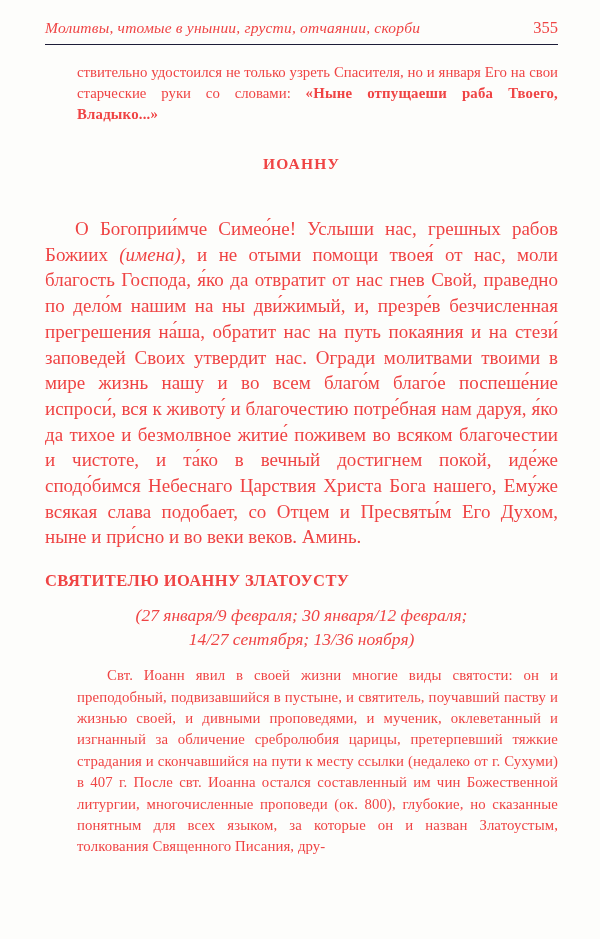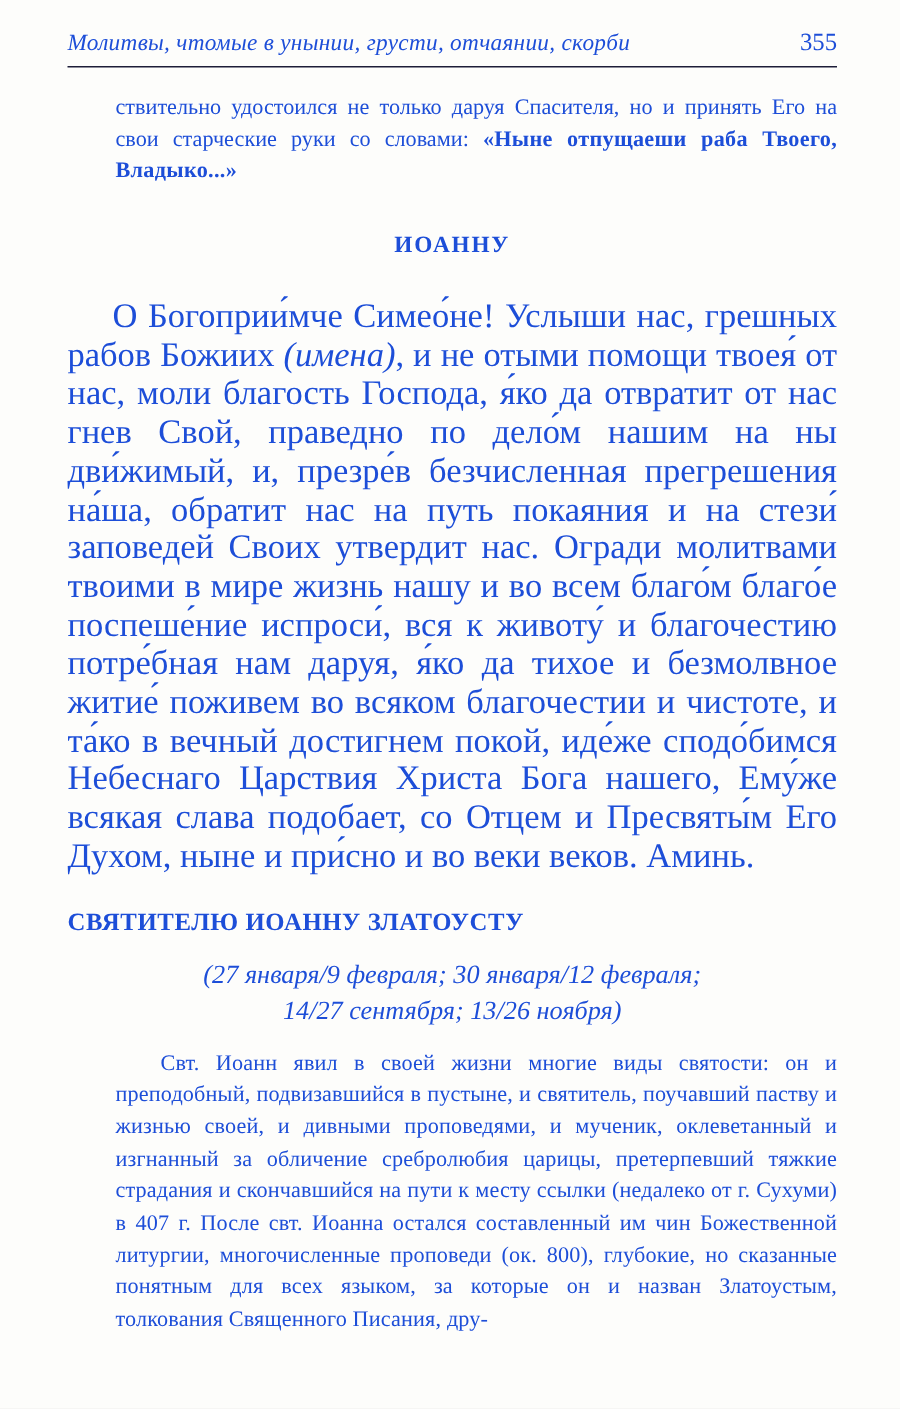--- a/index.html
+++ b/index.html
@@ -5,21 +5,21 @@
   html, body { margin: 0; padding: 0; }
   body {
     width: 600px; height: 939px;
     background: #e9e9e9;
     font-family: "Liberation Serif", "DejaVu Serif", serif;
   }
   .page {
     box-sizing: border-box;
     width: 600px; height: 939px;
     background: #fdfdfb;
-    color: #1d4ed8;
+    color: #ef4444;
     padding: 18px 42px 0 45px;
     overflow: hidden;
   }
   .running {
     display: flex;
     justify-content: space-between;
     align-items: baseline;
     font-size: 15.5px;
   }
   .running .title { font-style: italic; letter-spacing: 0.2px; }
@@ -38,22 +38,22 @@
   }
   .carryover b { letter-spacing: 0.2px; }
   .heading-molitva {
     margin: 30px 0 0 0;
     text-align: center;
     font-size: 15.5px;
     font-weight: bold;
     letter-spacing: 1.2px;
   }
   .prayer {
-    margin: 25px 0 0 0;
-    font-size: 23px;
+    margin: 43px 0 0 0;
+    font-size: 19px;
     line-height: 25.7px;
     text-align: justify;
     text-indent: 30px;
   }
   .heading-section {
     margin: 21px 0 0 0;
     text-align: left;
     font-size: 16.5px;
     font-weight: bold;
     letter-spacing: 0.4px;
@@ -79,28 +79,28 @@
 
 <div class="page">
 
   <div class="running">
     <span class="title">Молитвы, чтомые в унынии, грусти, отчаянии, скорби</span>
     <span class="pagenum">355</span>
   </div>
 
   <hr class="rule">
 
-  <p class="carryover"><span>ствительно удостоился не только даруя Спасителя, но и принять Его на свои старческие руки со словами: </span><b>«Ныне отпущаеши раба Твоего, Владыко...»</b></p>
+  <p class="carryover"><span>ствительно удостоился не только узреть Спасителя, но и января Его на свои старческие руки со словами: </span><b>«Ныне отпущаеши раба Твоего, Владыко...»</b></p>
 
   <h2 class="heading-molitva">ИОАННУ</h2>
 
   <p class="prayer"><span>О Богоприи́мче Симео́не! Услыши нас, грешных рабов Божиих </span><i>(имена)</i><span>, и не отыми помощи твоея́ от нас, моли благость Господа, я́ко да отвратит от нас гнев Свой, праведно по дело́м нашим на ны дви́жимый, и, презре́в безчисленная прегрешения на́ша, обратит нас на путь покаяния и на стези́ заповедей Своих утвердит нас. Огради молитвами твоими в мире жизнь нашу и во всем благо́м благо́е поспеше́ние испроси́, вся к животу́ и благочестию потре́бная нам даруя, я́ко да тихое и безмолвное житие́ поживем во всяком благочестии и чистоте, и та́ко в вечный достигнем покой, иде́же сподо́бимся Небеснаго Царствия Христа Бога нашего, Ему́же всякая слава подобает, со Отцем и Пресвяты́м Его Духом, ныне и при́сно и во веки веков. Аминь.</span></p>
 
   <h2 class="heading-section">СВЯТИТЕЛЮ ИОАННУ ЗЛАТОУСТУ</h2>
 
   <p class="dates">
     <span>(27 января/9 февраля; 30 января/12 февраля;</span><br>
-    <span>14/27 сентября; 13/26 ноября)</span>
+    <span>14/27 сентября; 13/36 ноября)</span>
   </p>
 
   <p class="bio">Свт. Иоанн явил в своей жизни многие виды святости: он и преподобный, подвизавшийся в пустыне, и святитель, поучавший паству и жизнью своей, и дивными проповедями, и мученик, оклеветанный и изгнанный за обличение сребролюбия царицы, претерпевший тяжкие страдания и скончавшийся на пути к месту ссылки (недалеко от г. Сухуми) в 407 г. После свт. Иоанна остался составленный им чин Божественной литургии, многочисленные проповеди (ок. 800), глубокие, но сказанные понятным для всех языком, за которые он и назван Златоустым, толкования Священного Писания, дру-</p>
 
 </div>
 
 </body></html>

